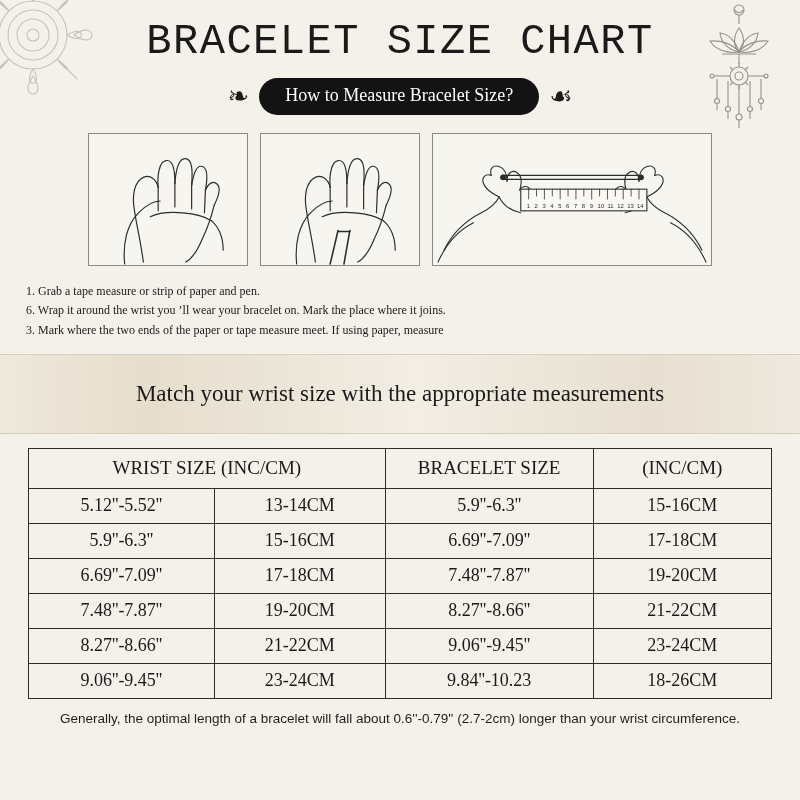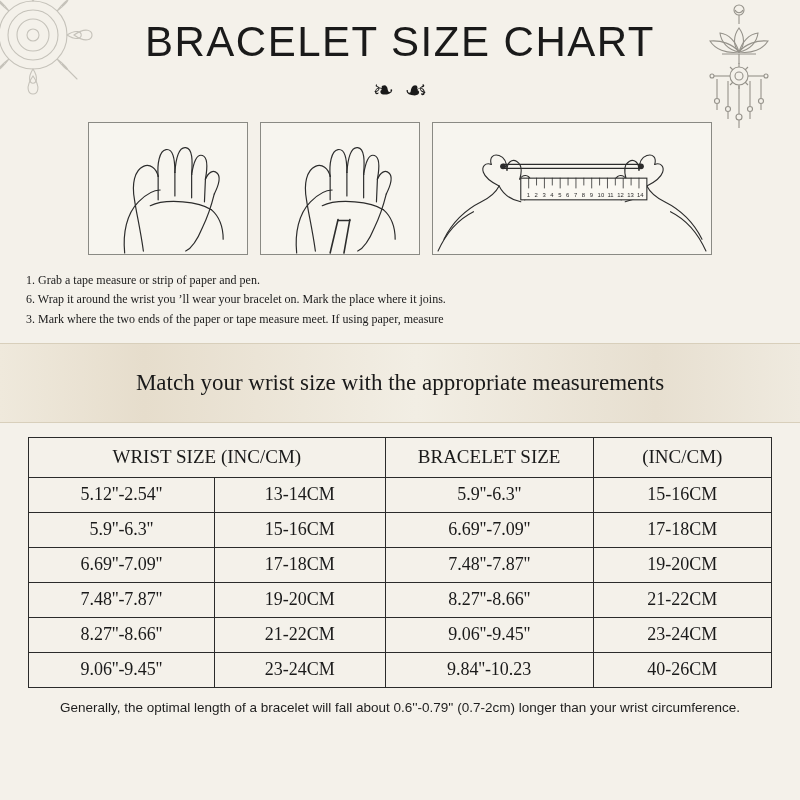--- a/index.html
+++ b/index.html
@@ -44,21 +44,21 @@
   }
 
   
   .title {
     text-align: center;
     font-size: 42px;
     letter-spacing: 1.5px;
     padding-top: 18px;
     font-weight: normal;
     margin: 0;
-    font-family: Liberation Sans, sans-serif;
+    font-family: Liberation Mono, monospace;
   }
 
   
   .subtitle-row {
     display: flex;
     align-items: center;
     justify-content: center;
     margin-top: 12px;
     gap: 10px;
   }
@@ -242,20 +242,21 @@
       <path d="M55 118 L55 126"></path>
       <path d="M66 110 L66 117"></path>
       <path d="M77 102 L77 108"></path>
     </g>
   </svg>
 
   <h1 class="title">BRACELET SIZE CHART</h1>
 
   <div class="subtitle-row">
     <span class="flourish">❧</span>
+    <span class="pill">How to Measure Bracelet Size?</span>
     <span class="flourish">☙</span>
   </div>
 
   <div class="panels">
 
     <div class="panel small">
       <svg viewBox="0 0 160 133" width="158" height="131">
         <g fill="none" stroke="#2c2c2c" stroke-width="1.2" stroke-linecap="round">
           <path d="M55 130 C 52 108, 48 92, 46 78 C 43 62, 46 48, 55 44 C 62 41, 68 46, 70 54"></path>
           <path d="M70 54 C 69 42, 71 28, 78 27 C 85 26, 87 36, 87 50"></path>
@@ -376,21 +377,21 @@
     <table class="size-chart">
       <thead>
         <tr>
           <th class="col-a" colspan="2">WRIST SIZE (INC/CM)</th>
           <th class="col-c">BRACELET SIZE</th>
           <th class="col-d">(INC/CM)</th>
         </tr>
       </thead>
       <tbody>
         <tr>
-          <td class="col-a">5.12''-2.54''</td>
+          <td class="col-a">5.12''-5.52''</td>
           <td class="col-b">13-14CM</td>
           <td class="col-c">5.9''-6.3''</td>
           <td class="col-d">15-16CM</td>
         </tr>
         <tr>
           <td class="col-a">5.9''-6.3''</td>
           <td class="col-b">15-16CM</td>
           <td class="col-c">6.69''-7.09''</td>
           <td class="col-d">17-18CM</td>
         </tr>
@@ -409,21 +410,21 @@
         <tr>
           <td class="col-a">8.27''-8.66''</td>
           <td class="col-b">21-22CM</td>
           <td class="col-c">9.06''-9.45''</td>
           <td class="col-d">23-24CM</td>
         </tr>
         <tr>
           <td class="col-a">9.06''-9.45''</td>
           <td class="col-b">23-24CM</td>
           <td class="col-c">9.84''-10.23</td>
-          <td class="col-d">40-26CM</td>
+          <td class="col-d">18-26CM</td>
         </tr>
       </tbody>
     </table>
   </div>
 
-  <div class="footnote">Generally, the optimal length of a bracelet will fall about 0.6''-0.79'' (0.7-2cm) longer than your wrist circumference.</div>
+  <div class="footnote">Generally, the optimal length of a bracelet will fall about 0.6''-0.79'' (2.7-2cm) longer than your wrist circumference.</div>
 
 </div>
 
 </body></html>

